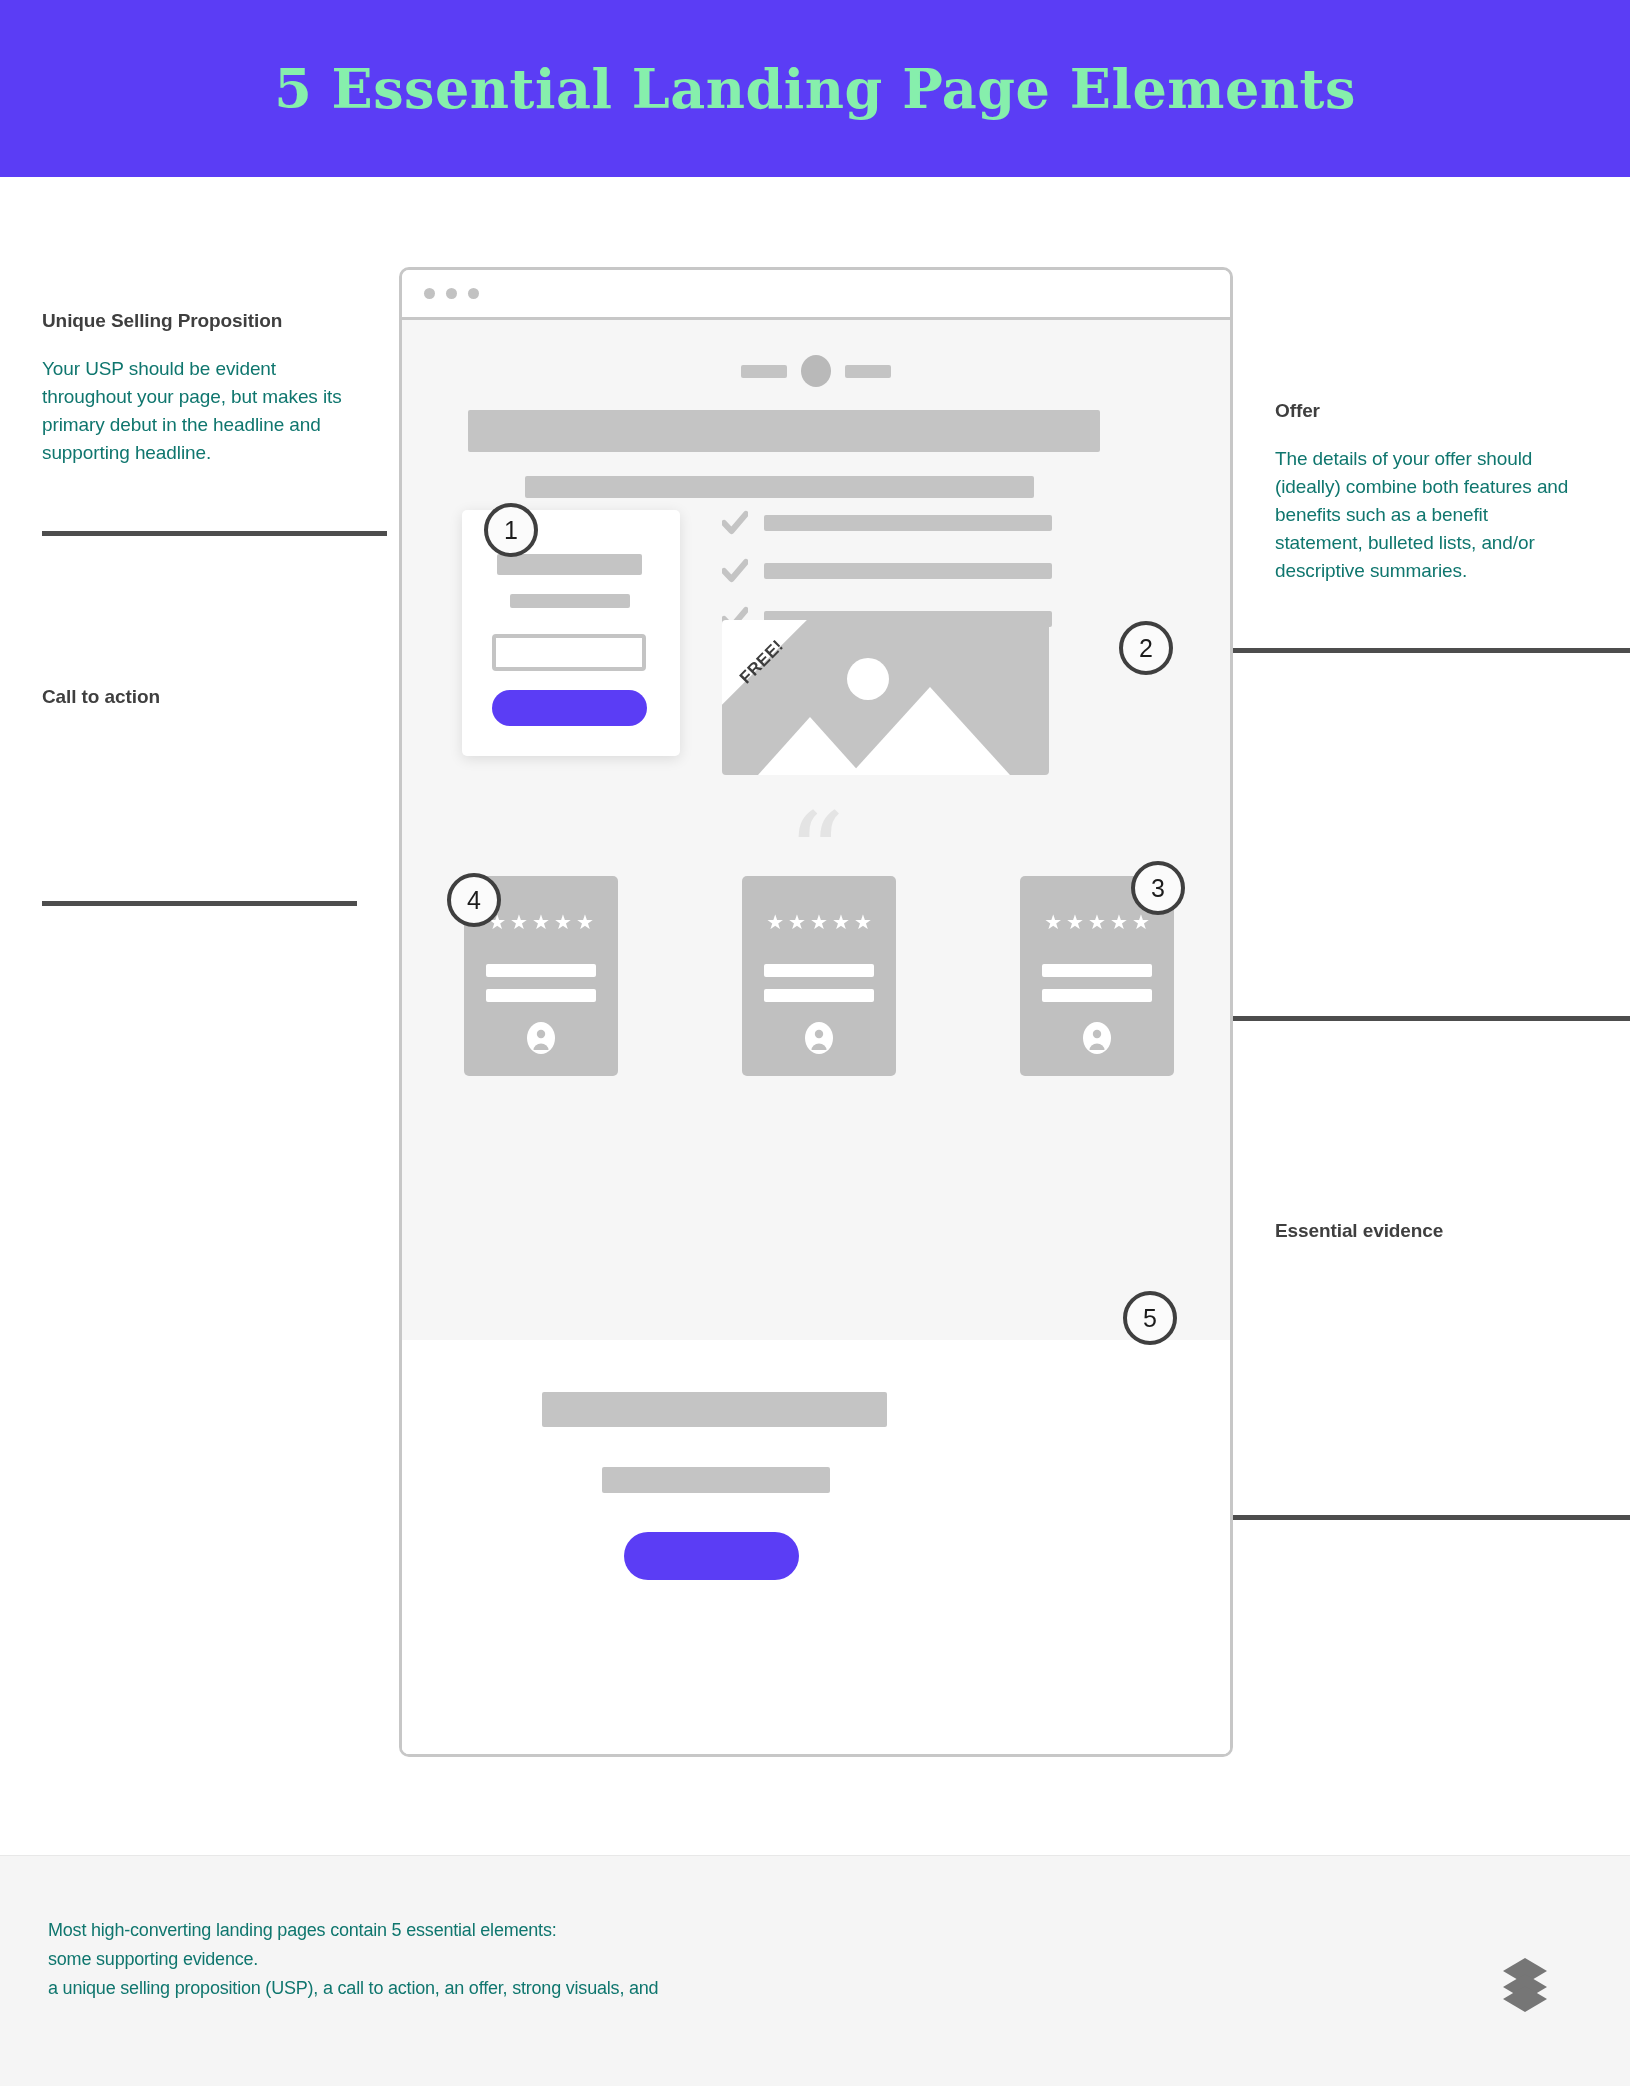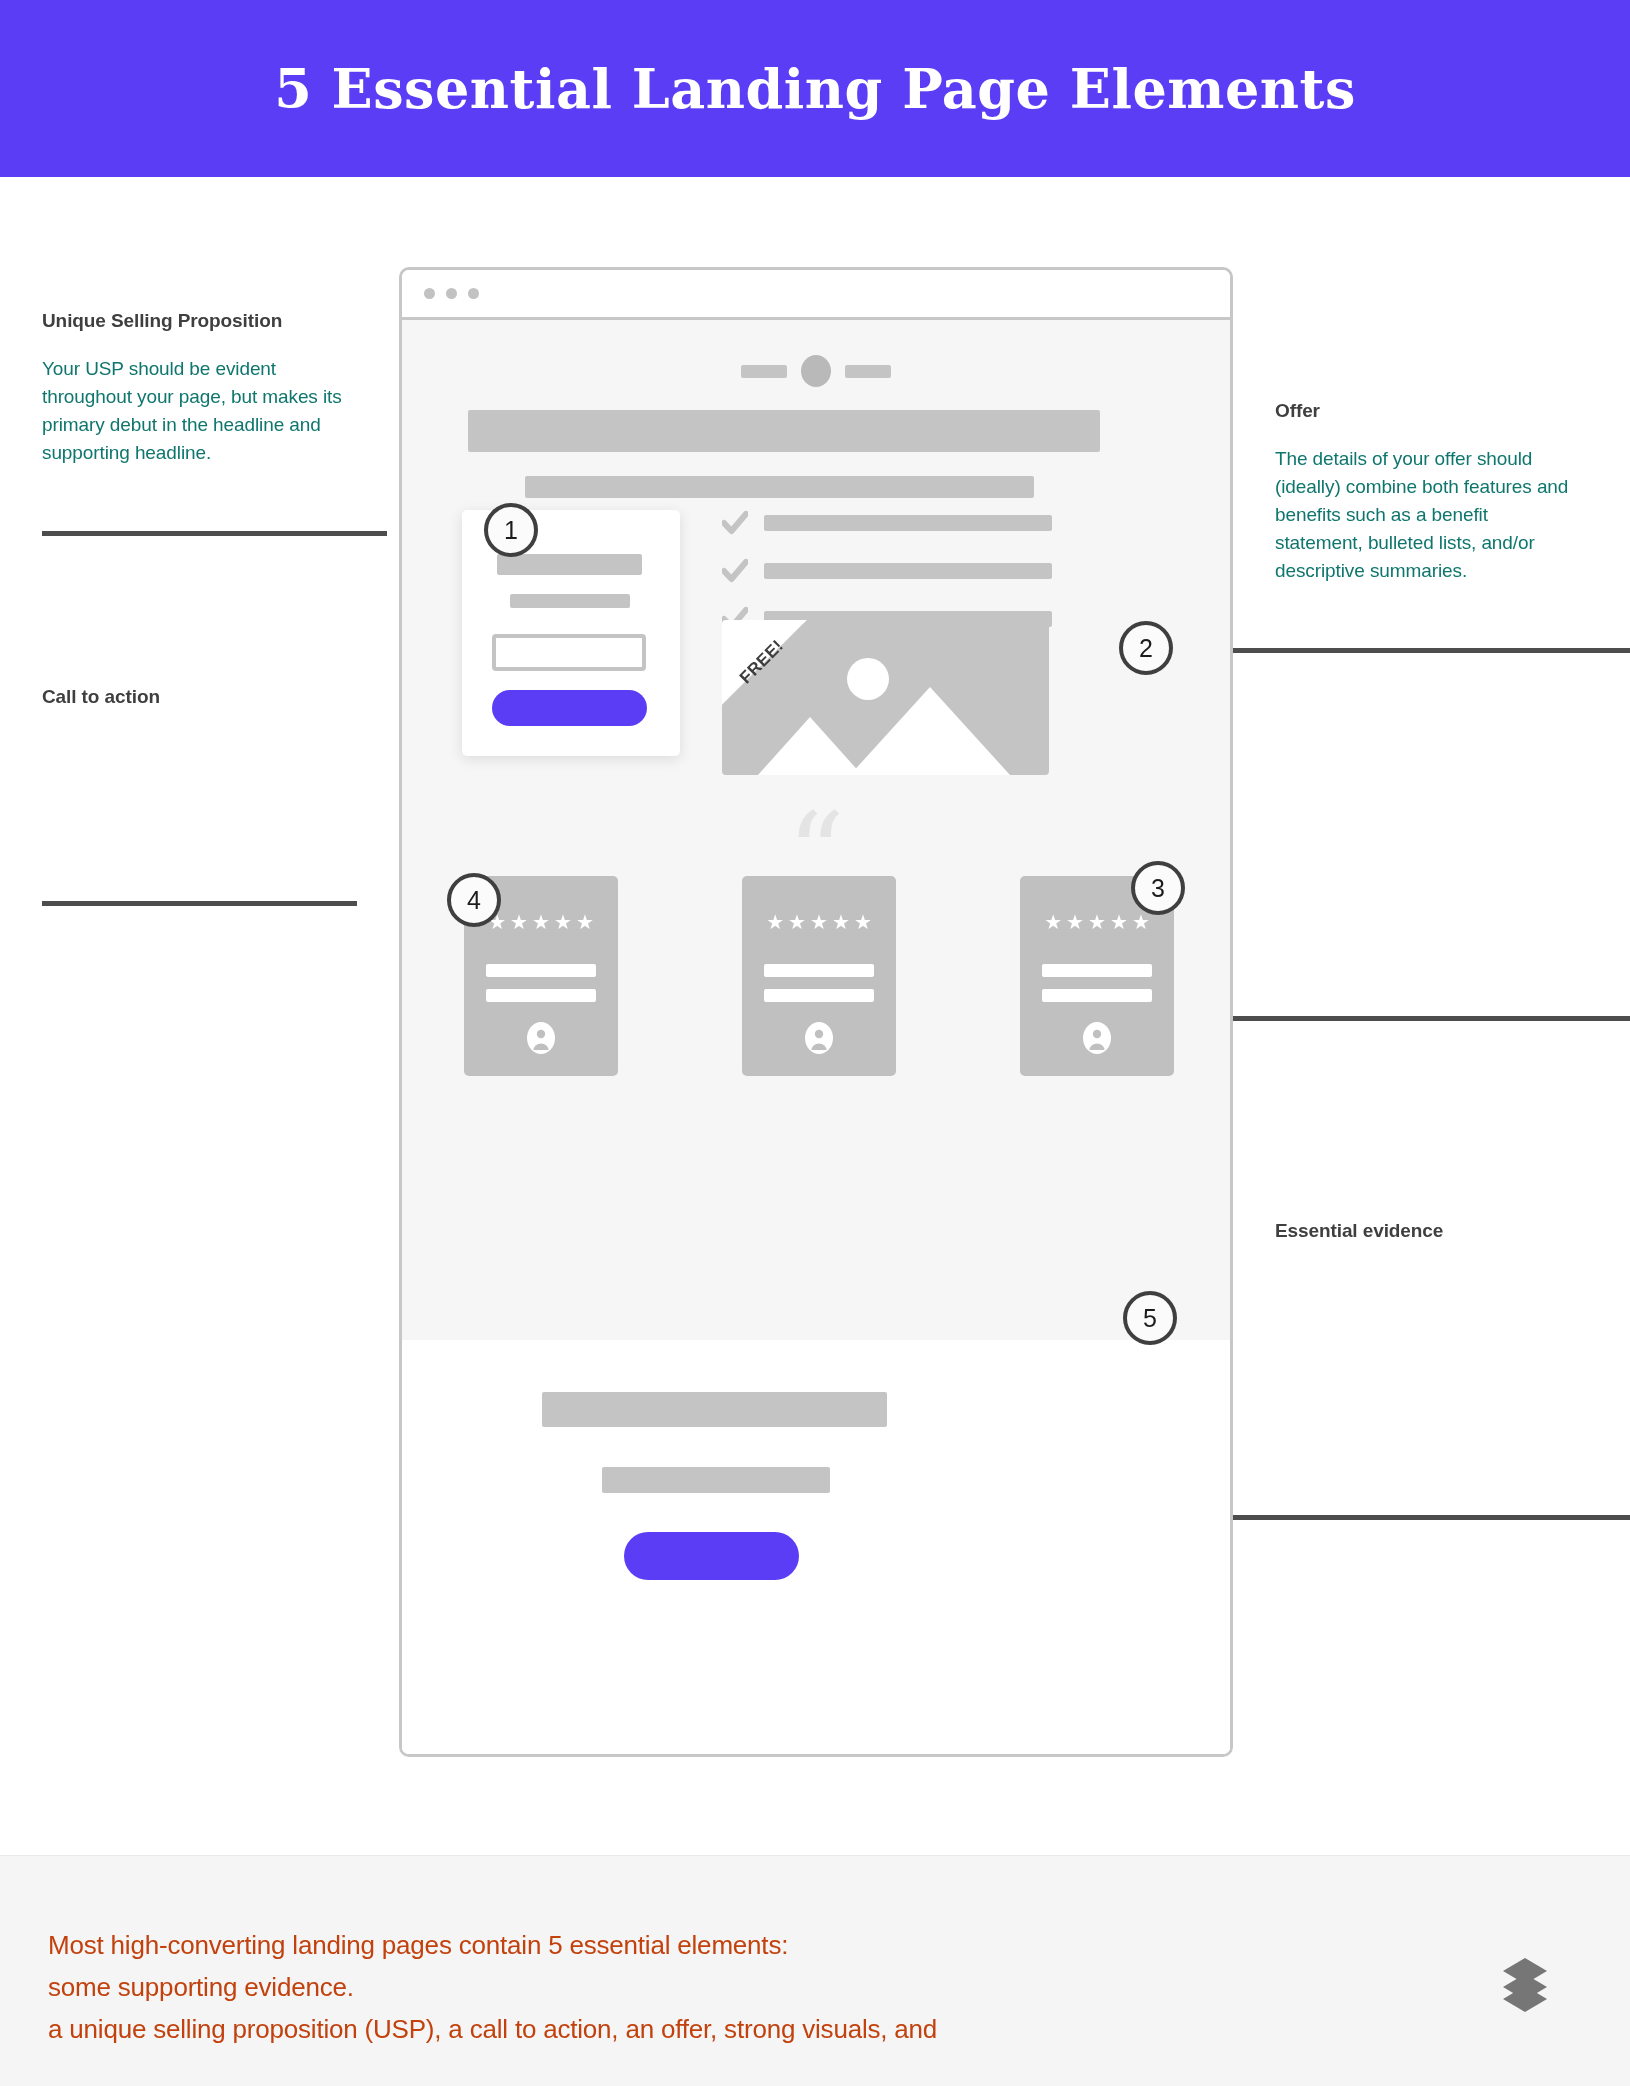--- a/index.html
+++ b/index.html
@@ -27,21 +27,21 @@
     height: 177px;
     background: #5b3df5;
     display: flex;
     align-items: center;
     justify-content: center;
   }
   .header-title {
     font-family: "DejaVu Serif", serif;
     font-size: 54px;
     font-weight: 700;
-    color: #ffffff;
+    color: #86efac;
     letter-spacing: 0.5px;
     text-align: center;
   }
 
   
   .browser {
     position: absolute;
     left: 399px;
     top: 267px;
     width: 834px;
@@ -357,25 +357,25 @@
   .footer {
     position: absolute;
     left: 0; top: 1855px;
     width: 1630px;
     height: 231px;
     background: #f5f5f5;
     border-top: 1px solid #e8e8e8;
   }
   .footer-text {
     position: absolute;
-    left: 48px; top: 68px;
+    left: 48px; top: 60px;
     width: 1280px;
-    font-size: 26px;
+    font-size: 18px;
     line-height: 1.62;
-    color: #c2410c;
+    color: #0f766e;
     letter-spacing: -0.2px;
   }
   .footer-logo {
     position: absolute;
     right: 75px; top: 96px;
     width: 60px; height: 60px;
   }
 </style>
 </head>
 <body>

